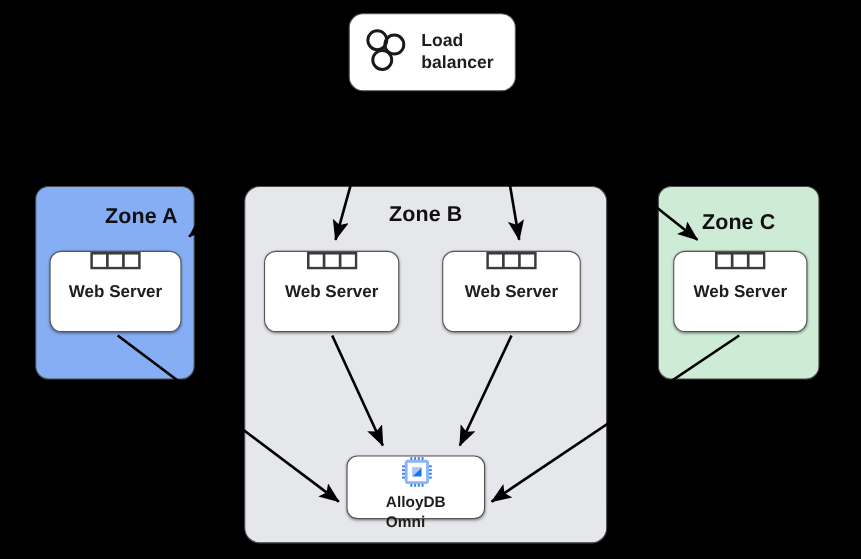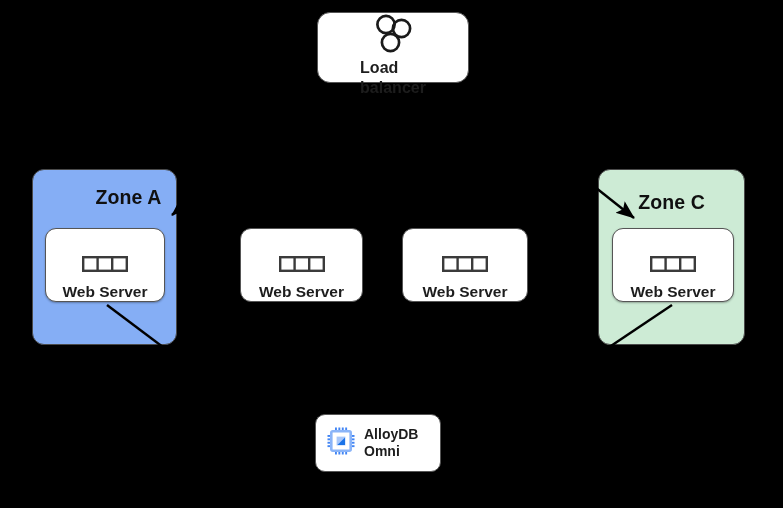--- a/index.html
+++ b/index.html
@@ -74,21 +74,21 @@
     border-radius: 11px;
     z-index: 3;
     box-shadow: 0 1px 2px rgba(0,0,0,0.30);
   }
 
   
   .webserver {
     display: flex;
     flex-direction: column;
     align-items: center;
-    justify-content: flex-end;
+    justify-content: flex-start;
   }
   .webserver .ws-icon {
     display: block;
     margin-bottom: 7px;
   }
   .webserver .ws-label {
     font-size: 15.5px;
     font-weight: bold;
     color: #1d1d1d;
     white-space: nowrap;
@@ -97,41 +97,42 @@
   #ws-a  { left: 45px;  top: 228px; width: 120px; height: 74px; }
   #ws-b1 { left: 240px; top: 228px; width: 123px; height: 74px; }
   #ws-b2 { left: 402px; top: 228px; width: 126px; height: 74px; }
   #ws-c  { left: 612px; top: 228px; width: 122px; height: 74px; }
 
   
   #load-balancer {
     left: 317px; top: 12px;
     width: 152px; height: 71px;
     display: flex;
-    flex-direction: column;
+    flex-direction: row;
     align-items: center;
     border-radius: 13px;
   }
   #load-balancer .lb-icon {
     margin-left: 13px;
     margin-right: 11px;
     flex: none;
   }
   #load-balancer .lb-label {
     font-size: 16px;
     font-weight: bold;
     color: #1d1d1d;
     line-height: 1.25;
   }
 
   
   #alloydb {
     left: 315px; top: 414px;
     width: 126px; height: 58px;
     display: flex;
+    flex-direction: column;
     align-items: center;
     border-radius: 10px;
   }
   #alloydb .db-icon {
     margin-left: 11px;
     margin-right: 9px;
     flex: none;
   }
   #alloydb .db-label {
     font-size: 14px;
@@ -142,20 +143,23 @@
 </style>
 </head>
 <body>
 
 <div id="canvas">
 
   <div class="zone" id="zone-a">
     <div class="zone-label">Zone A</div>
   </div>
 
+  <div class="zone" id="zone-b">
+    <div class="zone-label">Zone B</div>
+  </div>
 
   <div class="zone" id="zone-c">
     <div class="zone-label">Zone C</div>
   </div>
 
   <svg id="edges" viewBox="0 0 783 508">
     <defs>
       <marker id="arrowhead" markerWidth="9" markerHeight="9" refX="7.4" refY="3.1" orient="auto" markerUnits="strokeWidth">
         <path d="M0,0 L7.8,3.1 L0,6.2 L1.6,3.1 Z" fill="#000000"></path>
       </marker>

